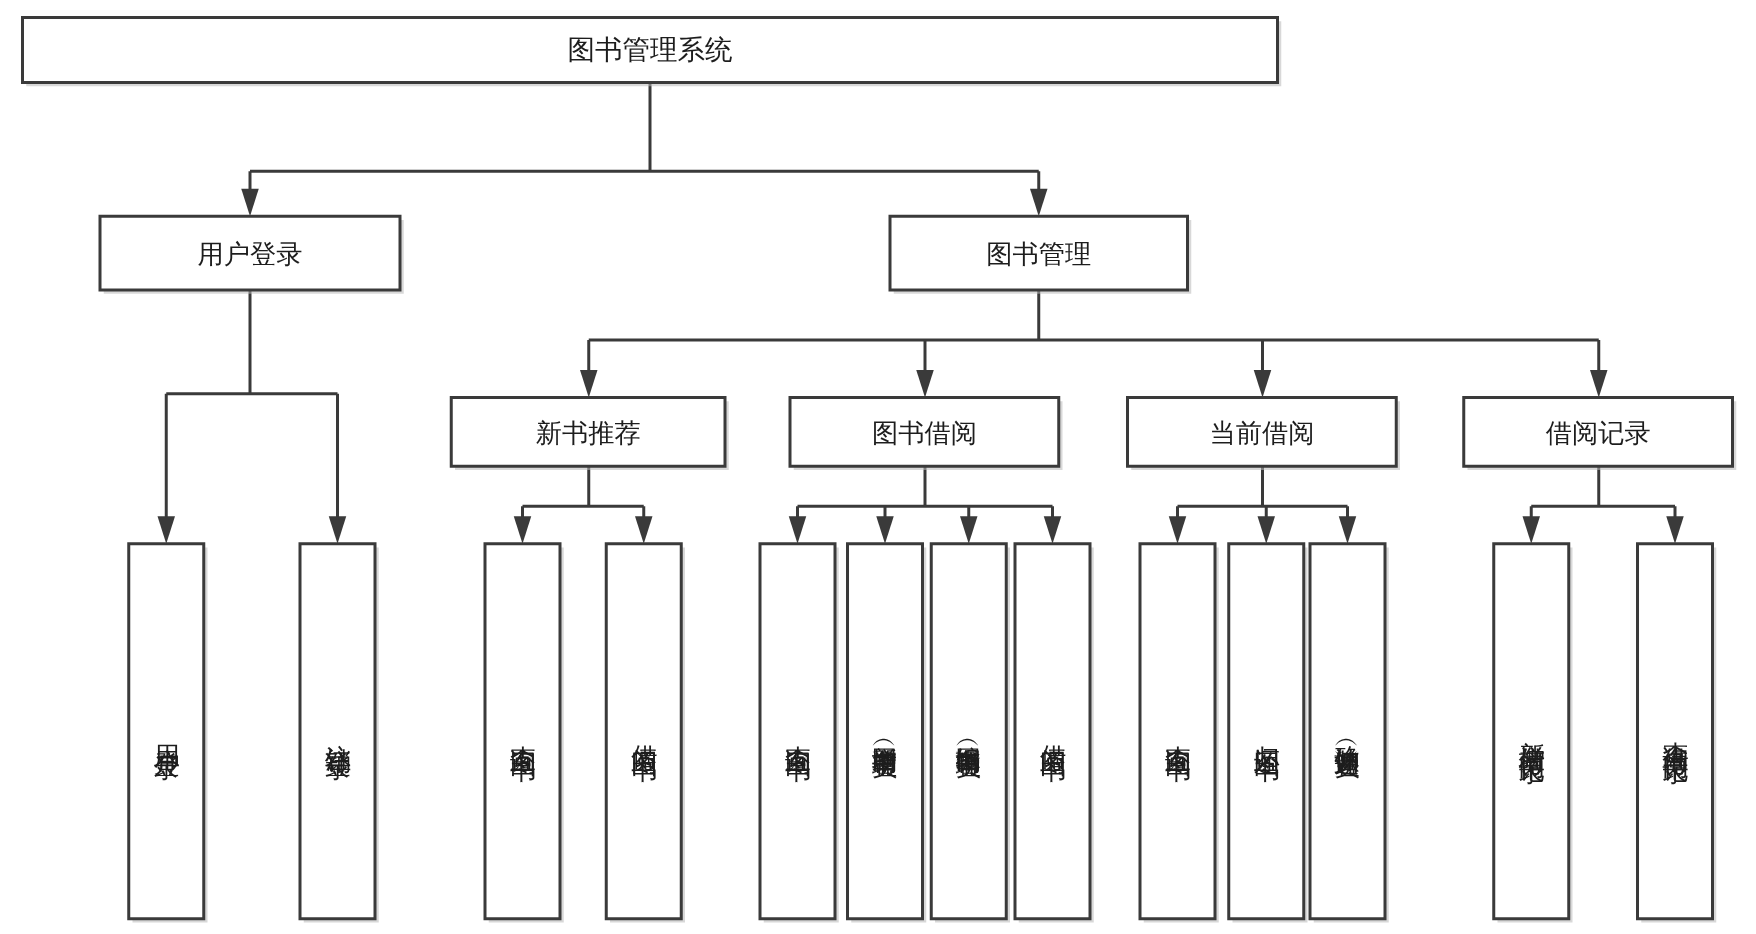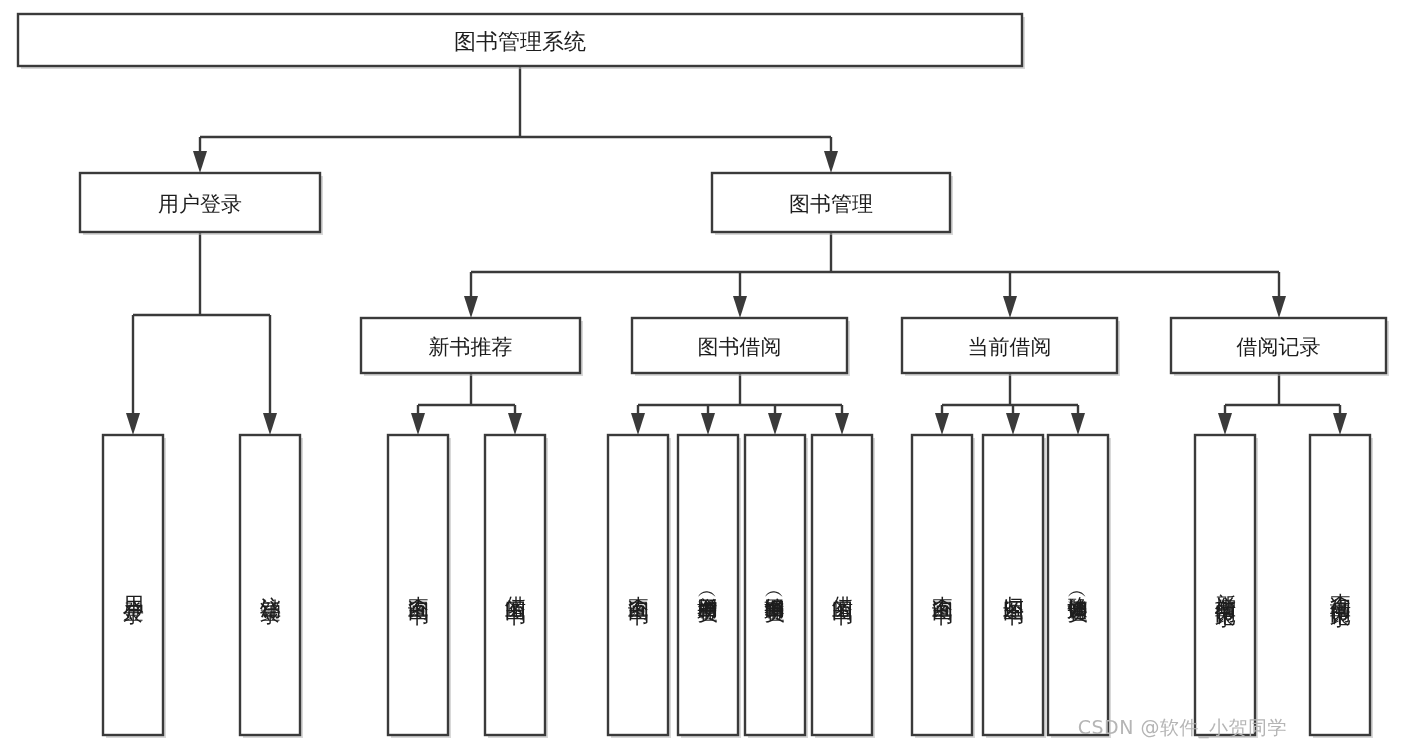--- a/index.html
+++ b/index.html
@@ -293,14 +293,13 @@
         <div class="vtext" style="letter-spacing: 1px; font-size: 20px;">确认归还（管理员）</div>
       </div>
       <div class="vtext-wrap" style="left: 1195px; top: 435px; width: 60px; height: 300px;">
         <div class="vtext">新增借阅记录</div>
       </div>
       <div class="vtext-wrap" style="left: 1310px; top: 435px; width: 60px; height: 300px;">
         <div class="vtext">查询借阅记录</div>
       </div>
     </div>
 
-  <div class="watermark">CSDN @软件_小贺同学</div>
 </div>
 
 </body></html>

